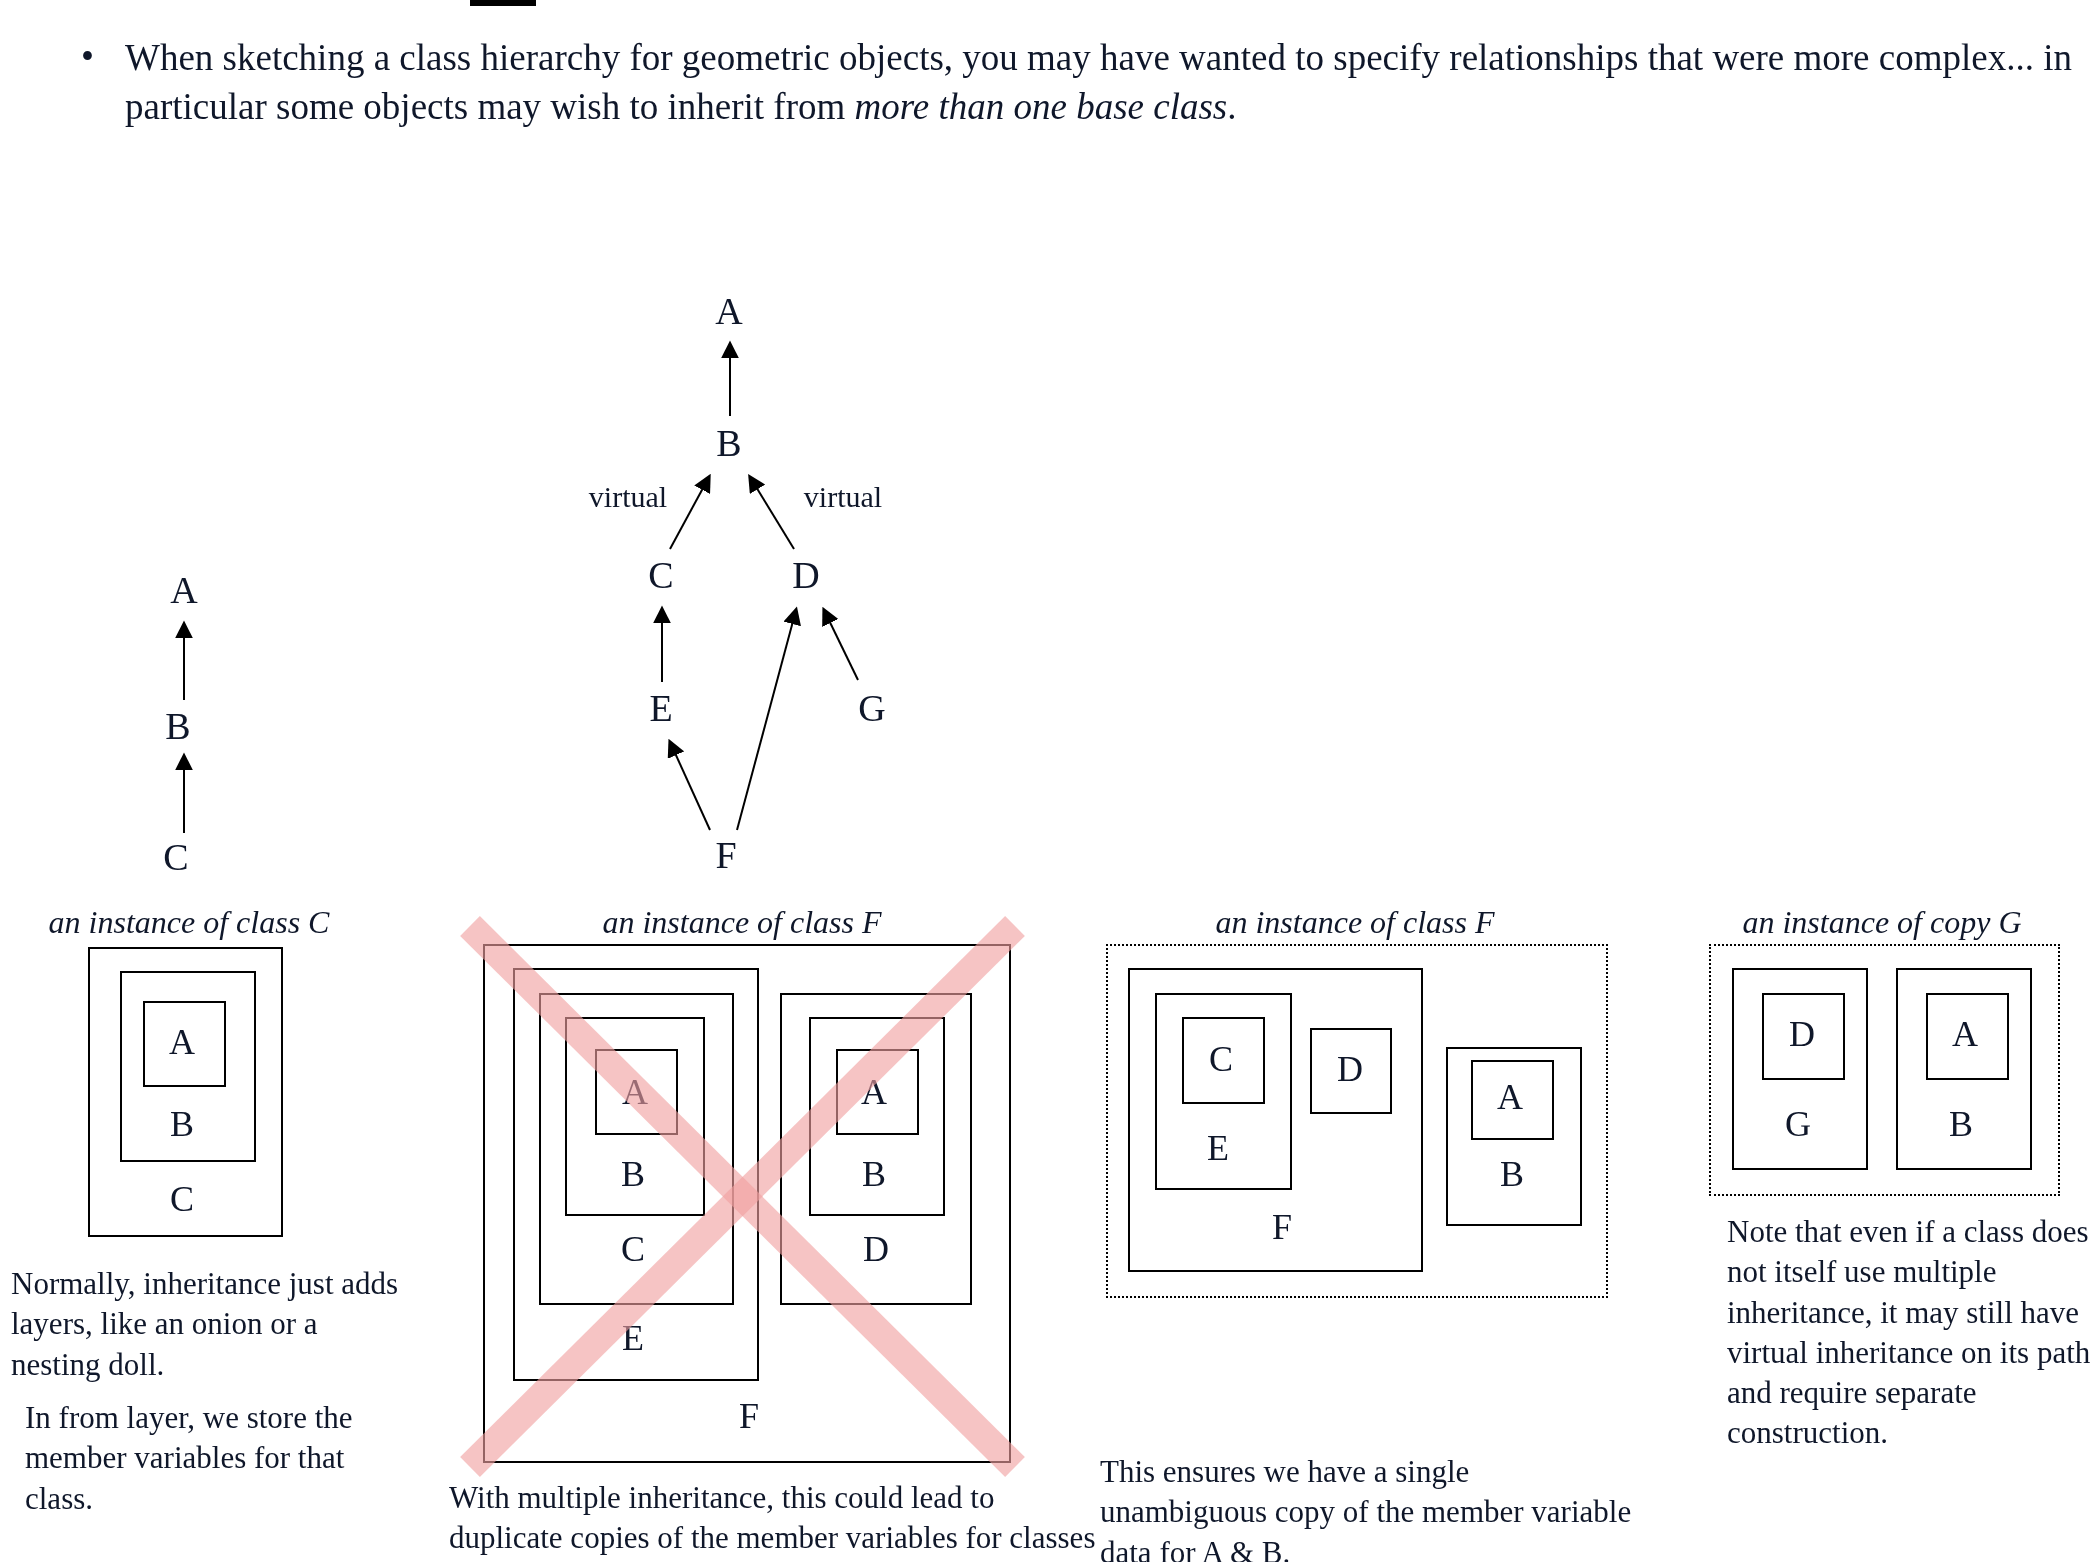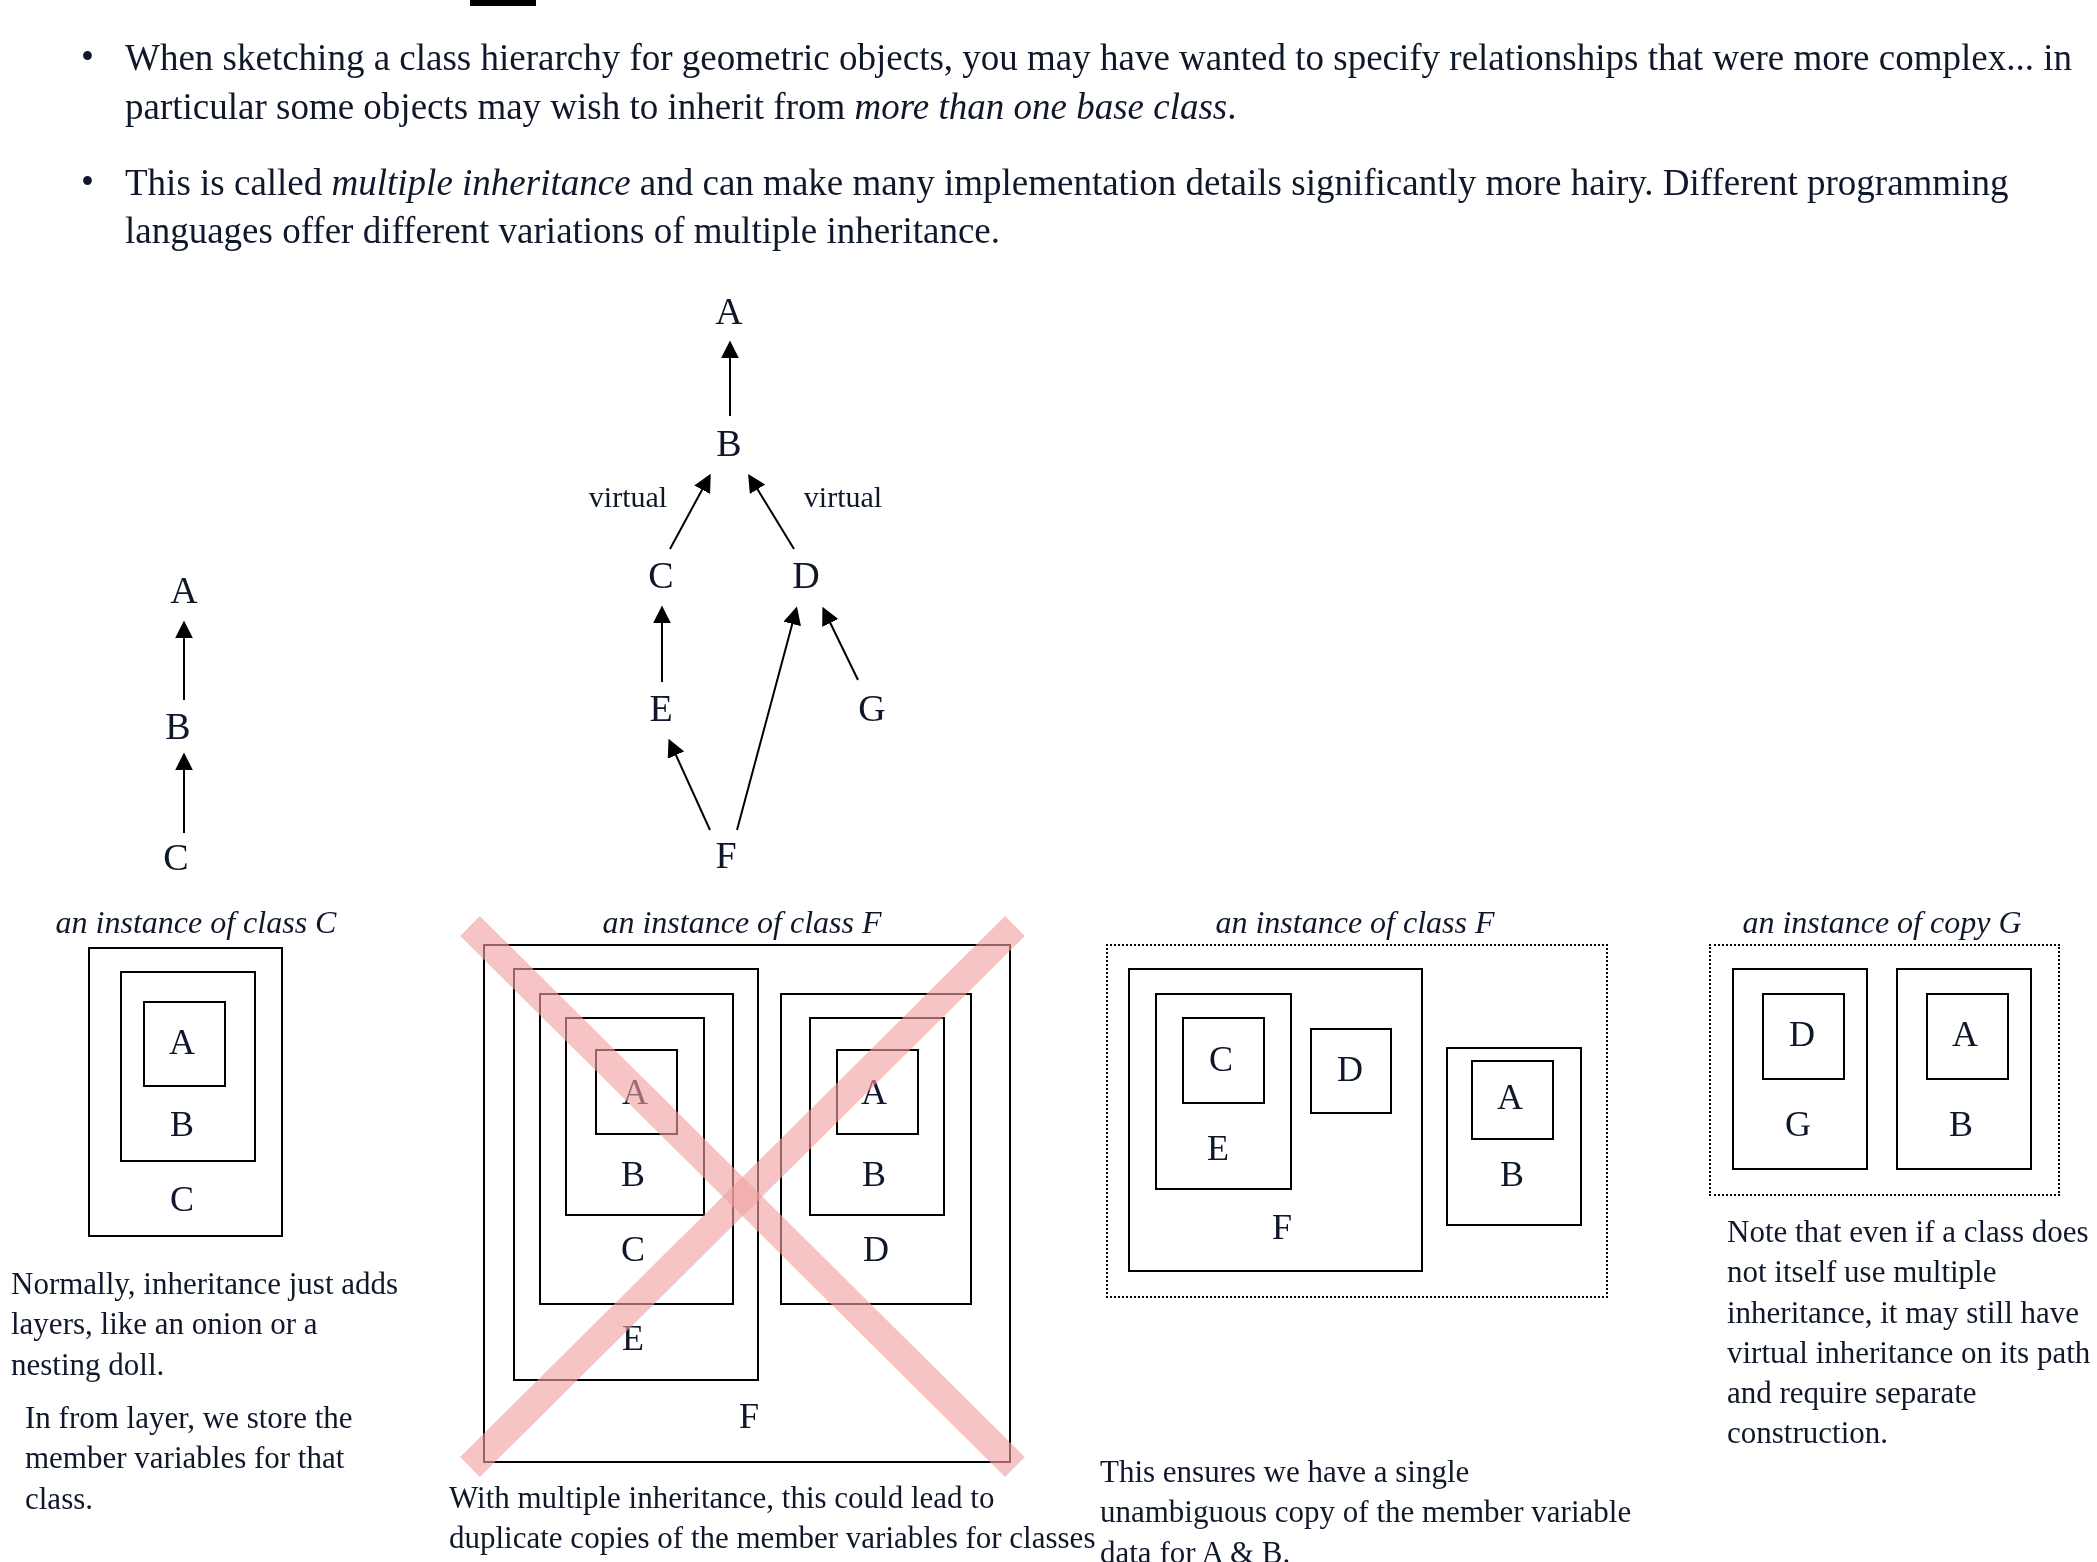--- a/index.html
+++ b/index.html
@@ -28,38 +28,37 @@
 </style>
 </head>
 <body>
 
 <div id="page">
 
   <div class="frag" style="left:470px;top:0;width:66px;height:6px"></div>
 
   <div class="bullets">
     <div class="bullet"><span>When sketching a class hierarchy for geometric objects, you may have wanted to specify relationships that were more complex... in particular some objects may wish to inherit from </span><span class="em">more than one base class</span><span>.</span></div>
-    <div class="bullet"><span>This is called </span><span class="em">multiple inheritance</span><span> and can make many implementation details significantly more hairy. Different programming languages offer different variations of multiple inheritance.</span></div>
   </div>
 
   <div class="node" style="left:184px;top:590px">A</div>
   <div class="node" style="left:178px;top:726px">B</div>
   <div class="node" style="left:176px;top:857px">C</div>
 
   <div class="node" style="left:729px;top:311px">A</div>
   <div class="node" style="left:729px;top:443px">B</div>
   <div class="vlabel" style="left:628px;top:497px">virtual</div>
   <div class="vlabel" style="left:843px;top:497px">virtual</div>
   <div class="node" style="left:661px;top:575px">C</div>
   <div class="node" style="left:806px;top:575px">D</div>
   <div class="node" style="left:661px;top:708px">E</div>
   <div class="node" style="left:872px;top:708px">G</div>
   <div class="node" style="left:726px;top:855px">F</div>
 
-  <div class="ptitle" style="left:196px;top:922px">an instance of class C</div>
+  <div class="ptitle" style="left:189px;top:922px">an instance of class C</div>
   <div class="box" style="left:88px;top:947px;width:191px;height:286px"></div>
   <div class="box" style="left:120px;top:971px;width:132px;height:187px"></div>
   <div class="box" style="left:143px;top:1001px;width:79px;height:82px"></div>
   <div class="blabel" style="left:182px;top:1042px">A</div>
   <div class="blabel" style="left:182px;top:1124px">B</div>
   <div class="blabel" style="left:182px;top:1199px">C</div>
   <div class="caption" style="left:11px;top:1264px;width:390px">Normally, inheritance just adds layers, like an onion or a nesting doll.</div>
   <div class="caption" style="left:25px;top:1398px;width:390px">In from layer, we store the member variables for that class.</div>
 
   <div class="ptitle" style="left:742px;top:922px">an instance of class F</div>

